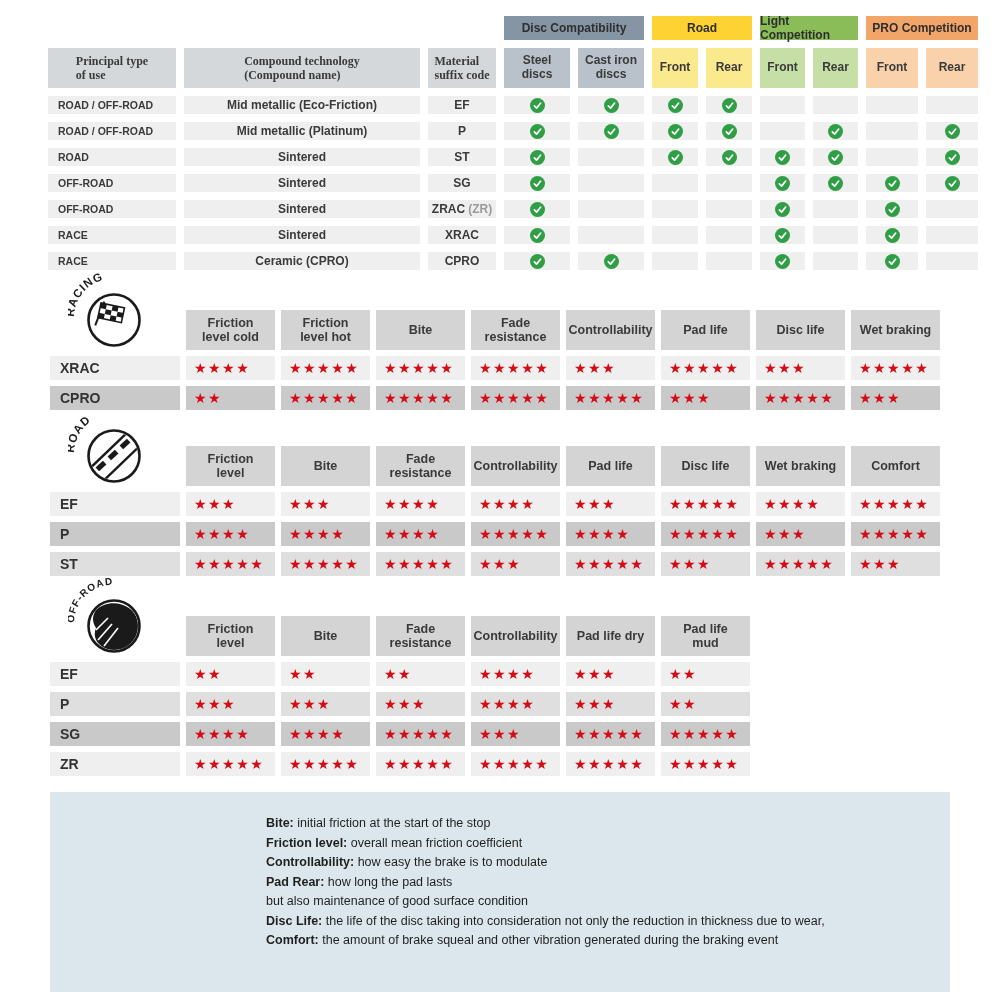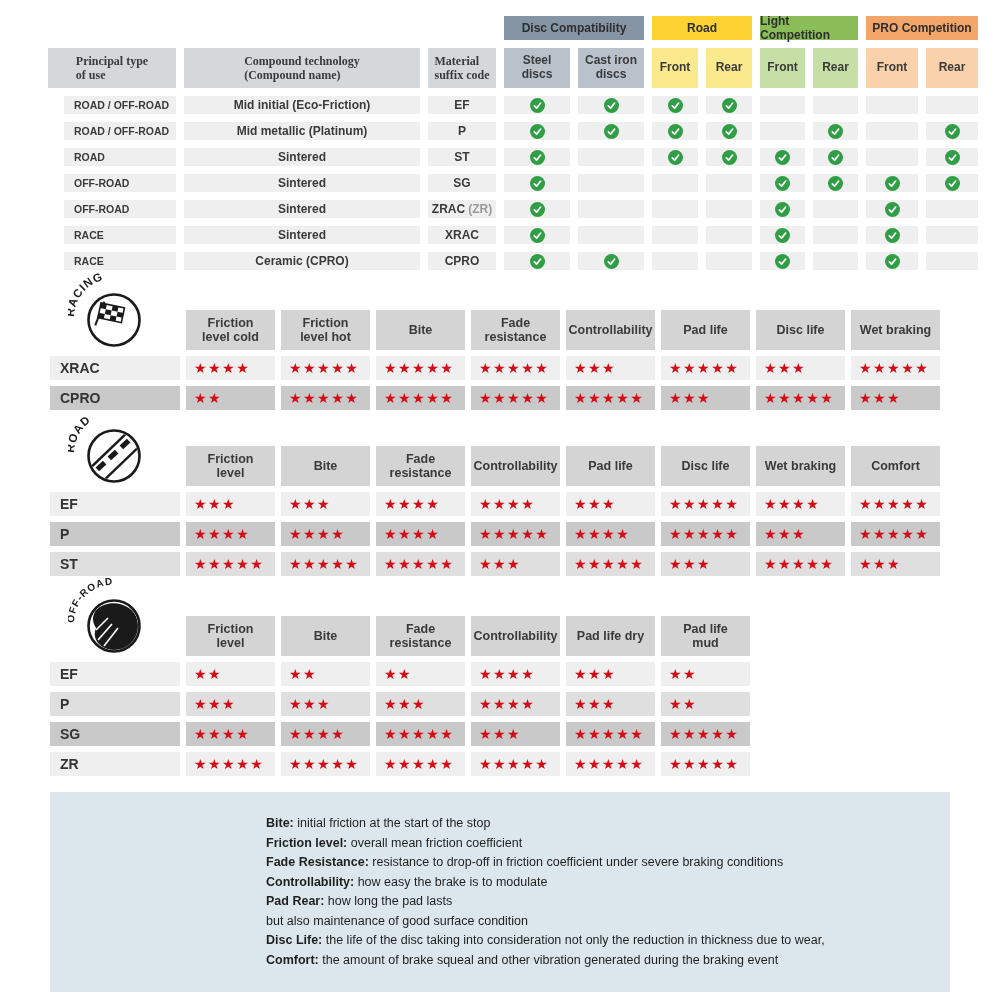--- a/index.html
+++ b/index.html
@@ -11,21 +11,21 @@
     grid-template-columns:128px 236px 68px 66px 66px 46px 46px 45px 45px 52px 52px;
     grid-template-rows:24px 40px repeat(7,18px);
     column-gap:5px;row-gap:7px;margin:16px 0 0 48px;width:900px;gap:8px;}
   .band{display:flex;align-items:center;justify-content:center;font-weight:bold;font-size:12px;color:#2e2e2e;}
   .hcell{background:#d4d8da;display:flex;align-items:center;justify-content:center;text-align:left;
     font-weight:bold;font-size:12px;line-height:1.2;font-family:Liberation Serif, serif;}
   .shcell{display:flex;align-items:center;justify-content:center;text-align:center;font-weight:bold;
     font-size:12px;line-height:1.15;}
   .cell{background:#efefef;display:flex;align-items:center;justify-content:center;
     font-size:12px;font-weight:600;}
-  .cell.use{justify-content:flex-start;padding-left:10px;font-size:10.5px;margin-left:16px;}
+  .cell.use{justify-content:flex-start;padding-left:10px;font-size:10.5px;}
   .note{color:#9a9a9a;font-weight:600;margin-left:3px;}
 
   
   .section{position:relative;margin-left:50px;}
   .icon-wrap{position:absolute;left:18px;top:-38px;width:82px;height:82px;}
   .rgrid{display:grid;column-gap:6px;row-gap:6px;}
   .rhead{background:#d4d4d4;display:flex;align-items:center;justify-content:center;text-align:center;
     font-weight:bold;font-size:12.5px;line-height:1.15;height:40px;box-sizing:border-box;padding:0 8px;}
   .spacer{height:40px;}
   .rlabel{display:flex;align-items:center;padding-left:10px;font-weight:bold;font-size:14px;height:24px;color:#333;}
@@ -56,21 +56,21 @@
       <div class="hcell" style="grid-area: 2 / 3;">Material<br>suffix code</div>
       <div class="shcell" style="background: rgb(185, 194, 203); grid-area: 2 / 4;">Steel<br>discs</div>
       <div class="shcell" style="background: rgb(185, 194, 203); grid-area: 2 / 5;">Cast iron<br>discs</div>
       <div class="shcell" style="background: rgb(251, 233, 142); grid-area: 2 / 6;">Front</div>
       <div class="shcell" style="background: rgb(251, 233, 142); grid-area: 2 / 7;">Rear</div>
       <div class="shcell" style="background: rgb(198, 223, 167); grid-area: 2 / 8;">Front</div>
       <div class="shcell" style="background: rgb(198, 223, 167); grid-area: 2 / 9;">Rear</div>
       <div class="shcell" style="background: rgb(249, 210, 171); grid-area: 2 / 10;">Front</div>
       <div class="shcell" style="background: rgb(249, 210, 171); grid-area: 2 / 11;">Rear</div>
       <div class="cell use" style="grid-area: 3 / 1;">ROAD / OFF-ROAD</div>
-      <div class="cell" style="grid-area: 3 / 2;">Mid initial (Eco-Friction)</div>
+      <div class="cell" style="grid-area: 3 / 2;">Mid metallic (Eco-Friction)</div>
       <div class="cell" style="grid-area: 3 / 3;">EF</div>
       <div class="cell" style="grid-area: 3 / 4;">
         <svg width="15" height="15" viewBox="0 0 16 16">
           <circle cx="8" cy="8" r="8" fill="#2f9e45"></circle>
           <path d="M4.6 8.4 L7 10.8 L11.4 5.4" stroke="#fff" stroke-width="1.8" fill="none" stroke-linecap="round" stroke-linejoin="round"></path>
         </svg>
       </div>
       <div class="cell" style="grid-area: 3 / 5;">
         <svg width="15" height="15" viewBox="0 0 16 16">
           <circle cx="8" cy="8" r="8" fill="#2f9e45"></circle>
@@ -455,21 +455,20 @@
           <div class="stars shade-light" style="color: rgb(213, 12, 22);">★★★★★</div>
           <div class="stars shade-light" style="color: rgb(213, 12, 22);">★★★★★</div>
           <div class="stars shade-light" style="color: rgb(213, 12, 22);">★★★★★</div>
         </div>
       </div>
     </div>
   <div class="legend" style="background: rgb(220, 231, 237);">
     <div>
         <div class="legend-item"><b>Bite: </b><span>initial friction at the start of the stop</span></div>
         <div class="legend-item"><b>Friction level: </b><span>overall mean friction coefficient</span></div>
-        <div class="legend-item"><b>Fade Resistance: </b><span>resistance to drop-off in friction coefficient under severe braking conditions</span></div>
         <div class="legend-item"><b>Controllability: </b><span>how easy the brake is to modulate</span></div>
         <div class="legend-item"><b>Pad Rear: </b><span>how long the pad lasts</span></div>
         <div class="legend-item"><span>but also maintenance of good surface condition</span></div>
         <div class="legend-item"><b>Disc Life: </b><span>the life of the disc taking into consideration not only the reduction in thickness due to wear,</span></div>
         <div class="legend-item"><b>Comfort: </b><span>the amount of brake squeal and other vibration generated during the braking event</span></div>
       </div>
   </div>
 </div>
 
 </body></html>

